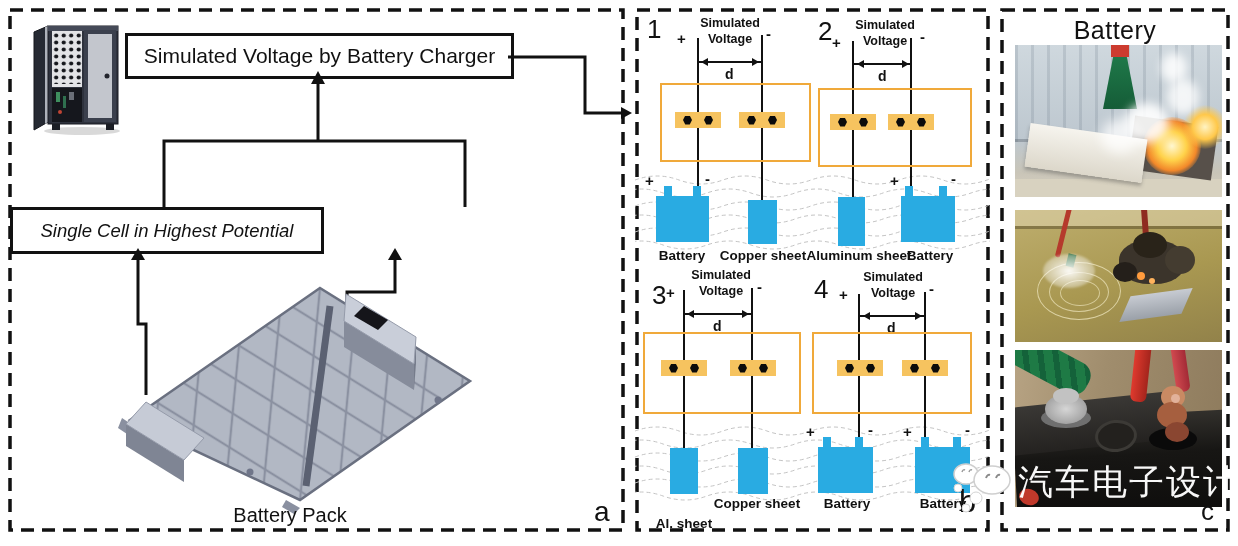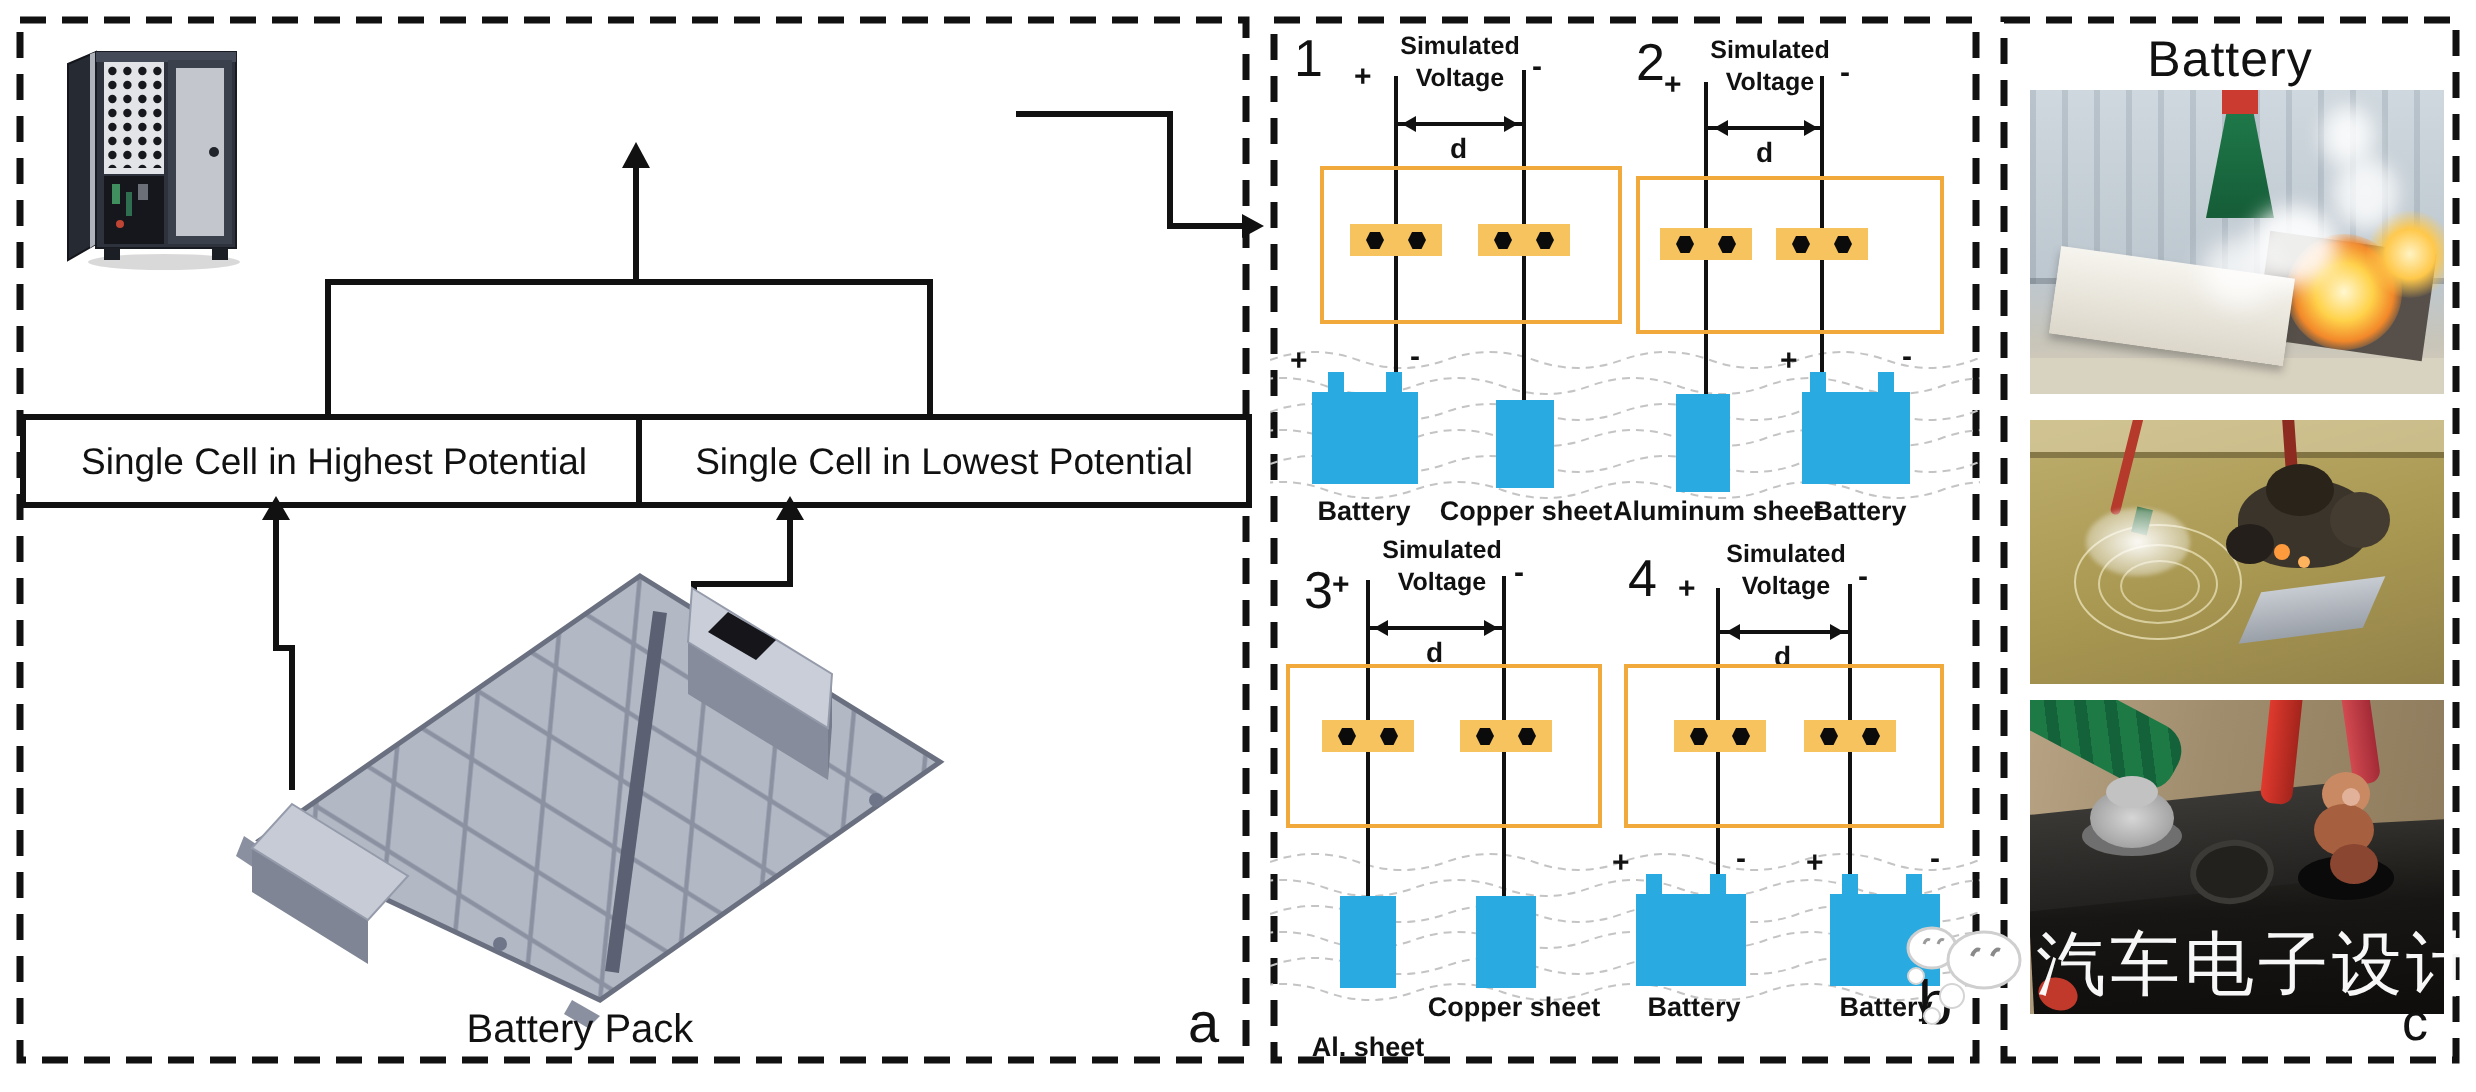--- a/index.html
+++ b/index.html
@@ -8,21 +8,21 @@
   .panel{position:absolute;background:#fff;}
   .pborder{position:absolute;left:0;top:0;pointer-events:none;}
   #panel-a{left:8px;top:8px;width:617px;height:524px;}
   #panel-b{left:635px;top:8px;width:355px;height:524px;}
   #panel-c{left:1000px;top:8px;width:230px;height:524px;}
 
   
   .fbox{position:absolute;border:3px solid #111;background:#fff;display:flex;
         align-items:center;justify-content:center;text-align:center;line-height:1.05;}
   #box-top{left:117px;top:25px;width:383px;height:40px;font-size:21px;}
-  #box-left{left:2px;top:199px;width:308px;height:41px;font-size:18.5px;}
+  #box-left{left:2px;top:199px;width:308px;height:41px;font-size:18.5px;font-style:italic;}
   #box-right{left:310px;top:199px;width:302px;height:41px;font-size:18.5px;}
   .a-lines{position:absolute;left:0;top:0;}
   .charger{position:absolute;left:22px;top:10px;width:95px;height:120px;}
   .pack{position:absolute;left:100px;top:272px;width:375px;height:235px;}
   .pack-label{position:absolute;left:282px;top:496px;transform:translateX(-50%);
               font-size:20px;white-space:nowrap;}
   .corner{position:absolute;font-size:28px;}
   #corner-a{left:586px;top:488px;}
   #corner-b{left:324px;top:476px;font-size:31px;}
   #corner-c{left:201px;top:488px;font-size:26px;}
@@ -93,25 +93,25 @@
         <rect x="39" y="74" width="5" height="8" fill="#6a6f78"></rect>
         <circle cx="30" cy="94" r="2" fill="#c04434"></circle>
         <rect x="54" y="12" width="32" height="92" fill="#3b404d"></rect>
         <rect x="58" y="16" width="24" height="84" fill="#c3c6cd"></rect>
         <circle cx="77" cy="58" r="2.5" fill="#22242c"></circle>
         <rect x="22" y="106" width="8" height="6" fill="#1b1e25"></rect>
         <rect x="76" y="106" width="8" height="6" fill="#1b1e25"></rect>
       </svg>
     </div>
 
+    <div class="fbox" id="box-top">
+      <span>Simulated Voltage by Battery Charger</span>
+    </div>
     <div class="fbox" id="box-left">
       <span>Single Cell in Highest Potential</span>
-    </div>
-    <div class="fbox" id="box-right">
-      <span>Single Cell in Lowest Potential</span>
     </div>
 
     <svg class="a-lines" width="617" height="524">
       <polyline points="310,133 310,70" fill="none" stroke="#111" stroke-width="3"></polyline>
       <polygon points="310,63 303,76 317,76" fill="#111"></polygon>
       <polyline points="156,199 156,133 457,133 457,199" fill="none" stroke="#111" stroke-width="3"></polyline>
       <polyline points="138,387 138,316 130,316 130,246" fill="none" stroke="#111" stroke-width="3"></polyline>
       <polygon points="130,240 123,252 137,252" fill="#111"></polygon>
       <polyline points="339,330 339,284 387,284 387,246" fill="none" stroke="#111" stroke-width="3"></polyline>
       <polygon points="387,240 380,252 394,252" fill="#111"></polygon>

